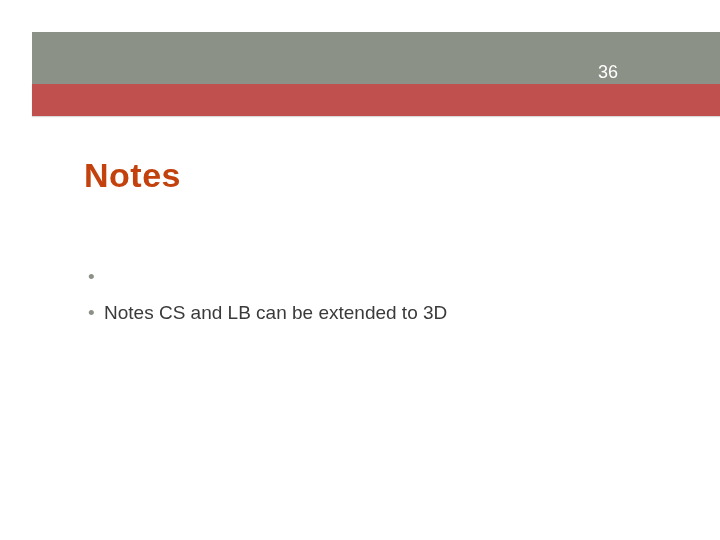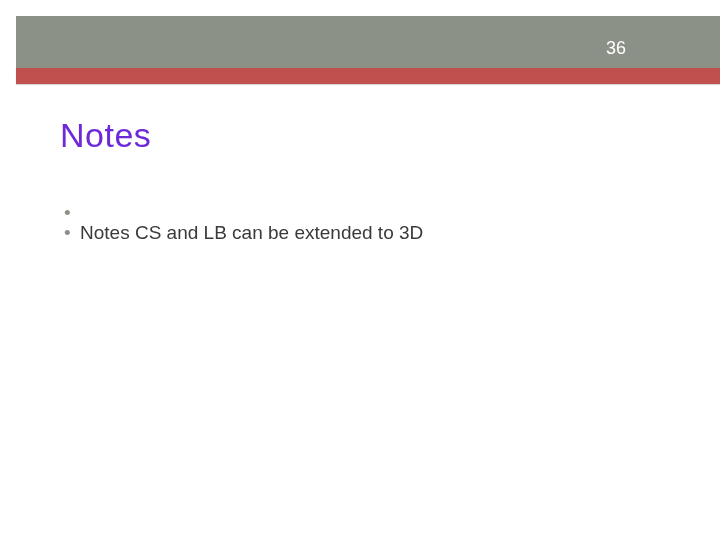--- a/index.html
+++ b/index.html
@@ -1,17 +1,17 @@
 <!DOCTYPE html>
 <html><head>
   <meta charset="utf-8">
   <style>
     * {
       margin: 0;
-      padding: 8px;
+      padding: 16px;
       box-sizing: border-box;
     }
     body {
       width: 720px;
       height: 540px;
       background: #ffffff;
       font-family: Arial, Helvetica, sans-serif;
       position: relative;
       overflow: hidden;
     }
@@ -32,23 +32,23 @@
     .divider {
       width: 100%;
       height: 2px;
       background: #c0504d;
       box-shadow: 0 1px 1px rgba(0,0,0,0.15);
     }
     .content {
       padding: 24px 36px;
     }
     .title {
-      color: #6d28d9;
+      color: #c2410c;
       font-size: 34px;
-      font-weight: normal;
+      font-weight: bold;
       margin-bottom: 20px;
       letter-spacing: 0.5px;
     }
     .bullet-list {
       list-style: none;
       padding-left: 4px;
     }
     .bullet-item {
       position: relative;
       padding-left: 16px;

